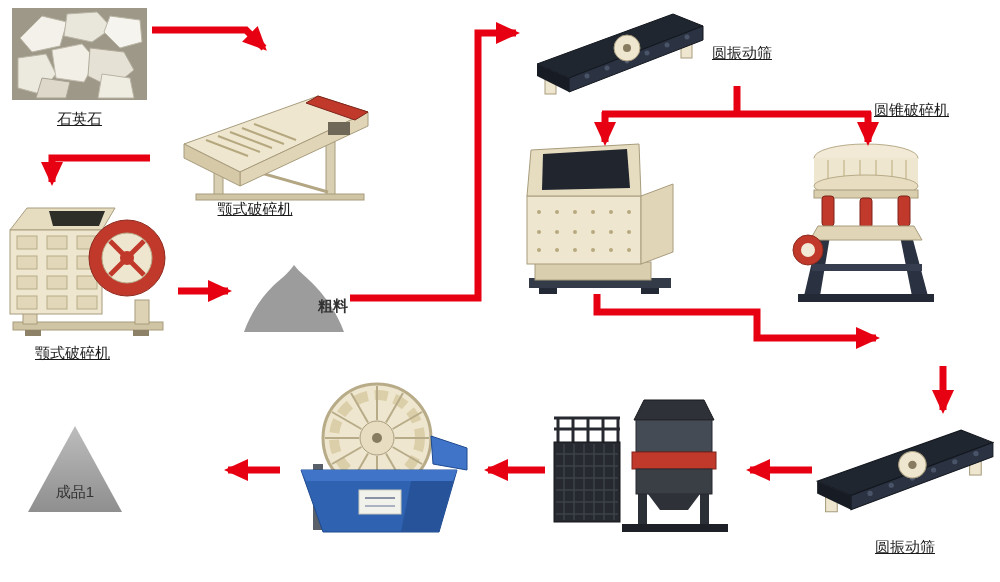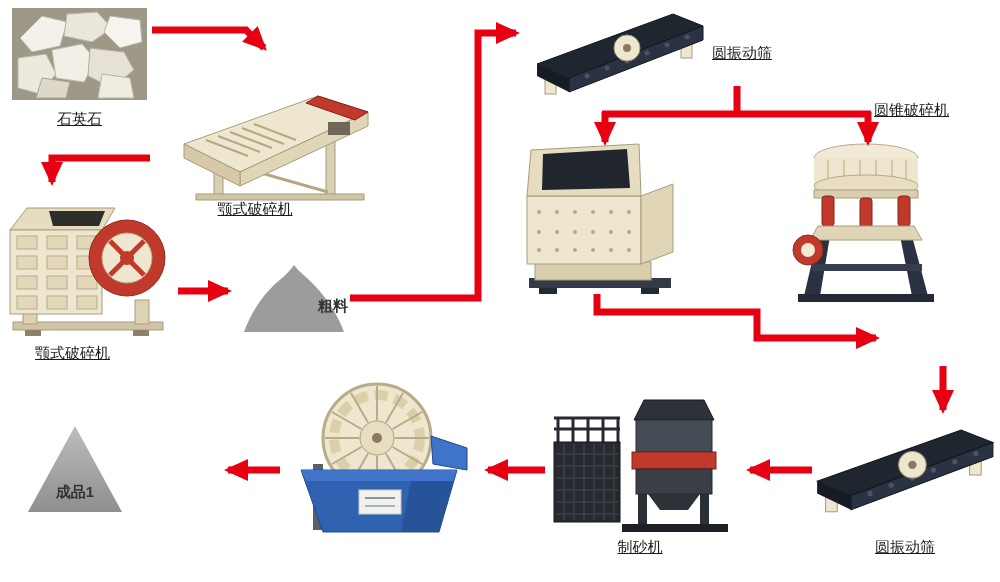--- a/index.html
+++ b/index.html
@@ -24,21 +24,21 @@
   .pile{position:absolute;z-index:2;display:flex;align-items:center;justify-content:flex-end;}
   .pile svg{position:absolute;inset:0;}
   .pile-label{position:relative;z-index:1;margin-top:16px;font-size:15px;font-weight:600;color:#333;}
   .product{
     position:absolute;z-index:2;
     clip-path:polygon(50% 0%,100% 100%,0% 100%);
     background:linear-gradient(180deg,#bdbdbd 0%,var(--pile,#9c9c9c) 70%,#8f8f8f 100%);
   }
   .product-label{
     position:absolute;left:0;right:0;bottom:10px;text-align:center;
-    font-size:15px;font-weight:700;color:#333;
+    font-size:15px;font-weight:400;color:#333;
   }
 </style>
 </head>
 <body>
 
 <div class="canvas">
 
   <svg class="arrows" width="1000" height="582" viewBox="0 0 1000 582" aria-hidden="true">
     <defs>
       <marker id="ah" markerUnits="userSpaceOnUse" markerWidth="26" markerHeight="24" refX="20" refY="11" orient="auto">
@@ -280,21 +280,20 @@
           <line x1="6" y1="106" x2="68" y2="106"></line>
           <line x1="6" y1="118" x2="68" y2="118"></line>
       </g>
       <polygon points="94,4 154,4 164,24 84,24" fill="#2e3238" stroke="#17191d"></polygon>
       <rect x="86" y="24" width="76" height="32" fill="#454b54" stroke="#26292e"></rect>
       <rect class="f-red" x="82" y="56" width="84" height="17" stroke="#7f241a"></rect>
       <rect x="86" y="73" width="76" height="25" fill="#3a3f46" stroke="#26292e"></rect>
       <polygon points="98,98 150,98 138,114 110,114" fill="#2e3238"></polygon>
     </svg>
   </figure>
-  <div class="caption" style="left:565px;top:538px;width:150px">制砂机</div>
 
   <figure class="node" style="left:283px;top:380px;margin:0">
     <svg width="187" height="156" viewBox="0 0 187 156">
       <rect x="30" y="84" width="10" height="66" fill="#596069"></rect>
       <g>
         <circle class="f-cream" cx="94" cy="58" r="54" stroke="#b7ab88" stroke-width="3"></circle>
         <circle cx="94" cy="58" r="43" fill="none" stroke="#dbcfa9" stroke-width="10" stroke-dasharray="13 7"></circle>
         <g stroke="#b7ab88" stroke-width="2">
           <line x1="112" y1="58" x2="146" y2="58"></line>
             <line x1="109.6" y1="67" x2="139" y2="84"></line>

